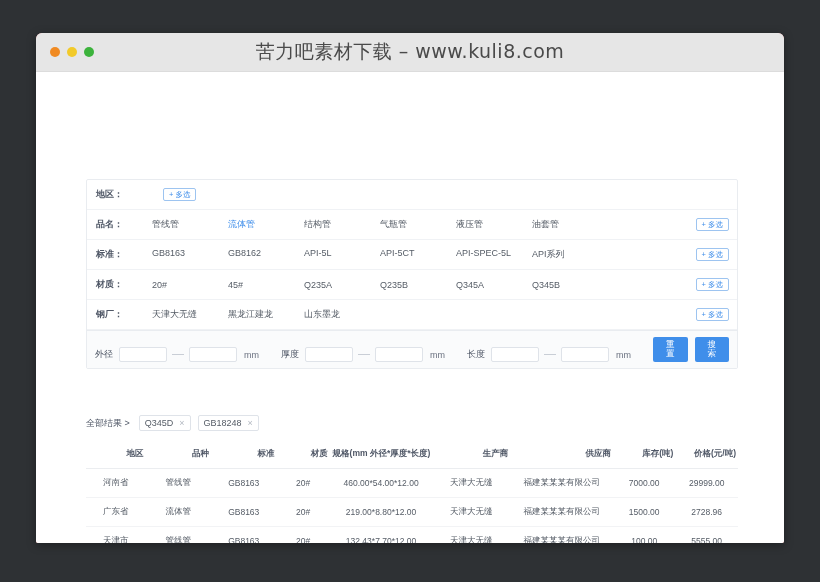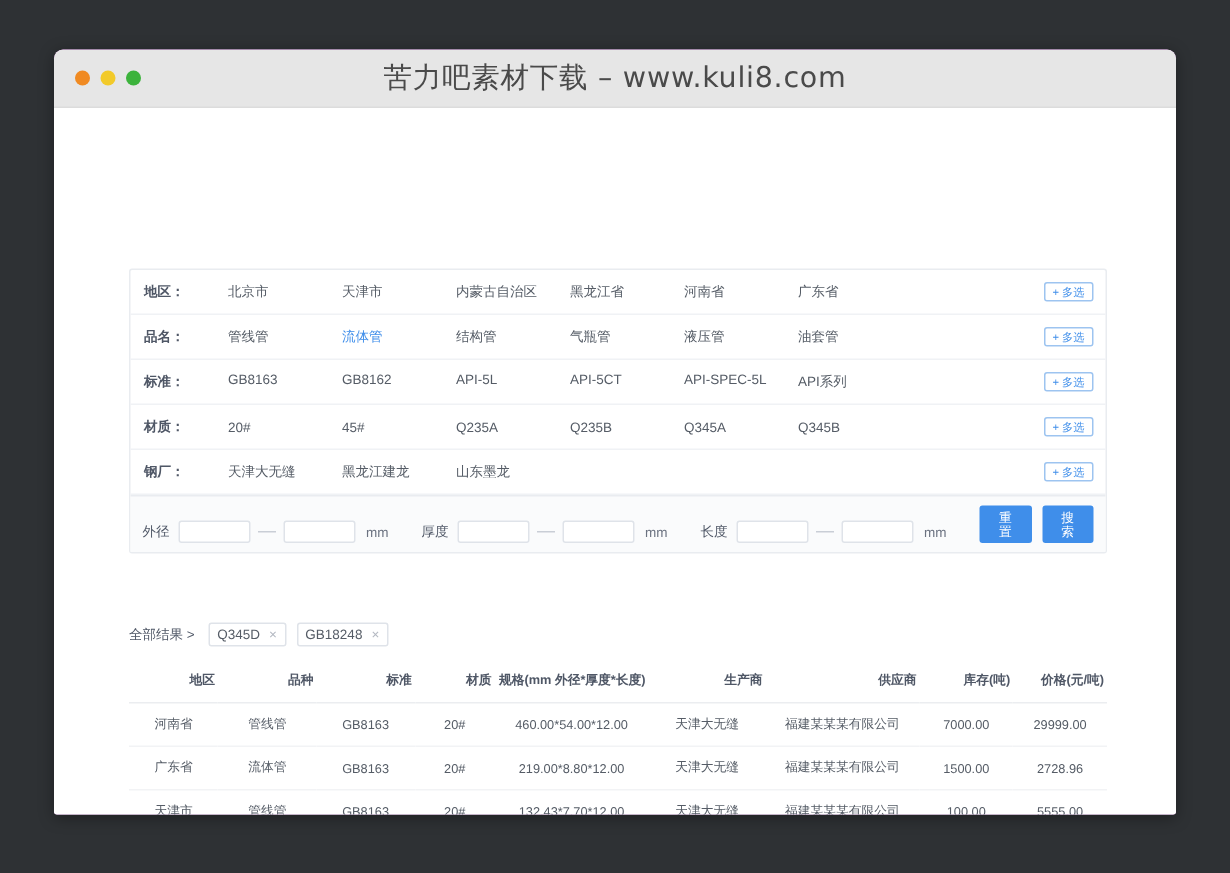--- a/index.html
+++ b/index.html
@@ -14,21 +14,21 @@
     overflow: hidden;
   }
 
   
   #browser-window {
     position: absolute;
     left: 36px;
     top: 33px;
     width: 748px;
     height: 510px;
-    background: #f0abfc;
+    background: #fca5a5;
     border-radius: 6px 6px 2px 2px;
     overflow: hidden;
     box-shadow: 0 2px 10px rgba(0,0,0,0.35);
   }
   #title-bar {
     height: 38px;
     background: #e6e6e6;
     border-bottom: 1px solid #dcdcdc;
     position: relative;
     display: flex;
@@ -178,21 +178,21 @@
   }
   .action-btn {
     background: #3f8eea;
     color: #fff;
     border: none;
     border-radius: 2px;
     font-size: 8.5px;
     padding: 4px 9px;
     cursor: pointer;
     line-height: 1;
-    font-family: Liberation Serif, serif;
+    font-family: Liberation Mono, monospace;
   }
 
   
   #result-bar {
     margin-top: 44px;
     display: flex;
     align-items: center;
     height: 20px;
   }
   #result-bar-label {
@@ -273,28 +273,20 @@
     <div id="window-title">苦力吧素材下载 – www.kuli8.com</div>
   </div>
 
   <div id="page-body">
     <div id="content">
 
       <div id="filter-panel">
 
         <div class="filter-row">
           <div class="filter-label">地区：</div>
-          <div class="filter-options">
-            <span class="filter-opt">北京市</span>
-            <span class="filter-opt">天津市</span>
-            <span class="filter-opt">内蒙古自治区</span>
-            <span class="filter-opt">黑龙江省</span>
-            <span class="filter-opt">河南省</span>
-            <span class="filter-opt">广东省</span>
-          </div>
           <div class="multi-btn">
             <span class="plus">+</span><span>多选</span>
           </div>
         </div>
 
         <div class="filter-row">
           <div class="filter-label">品名：</div>
           <div class="filter-options">
             <span class="filter-opt">管线管</span>
             <span class="filter-opt active">流体管</span>

